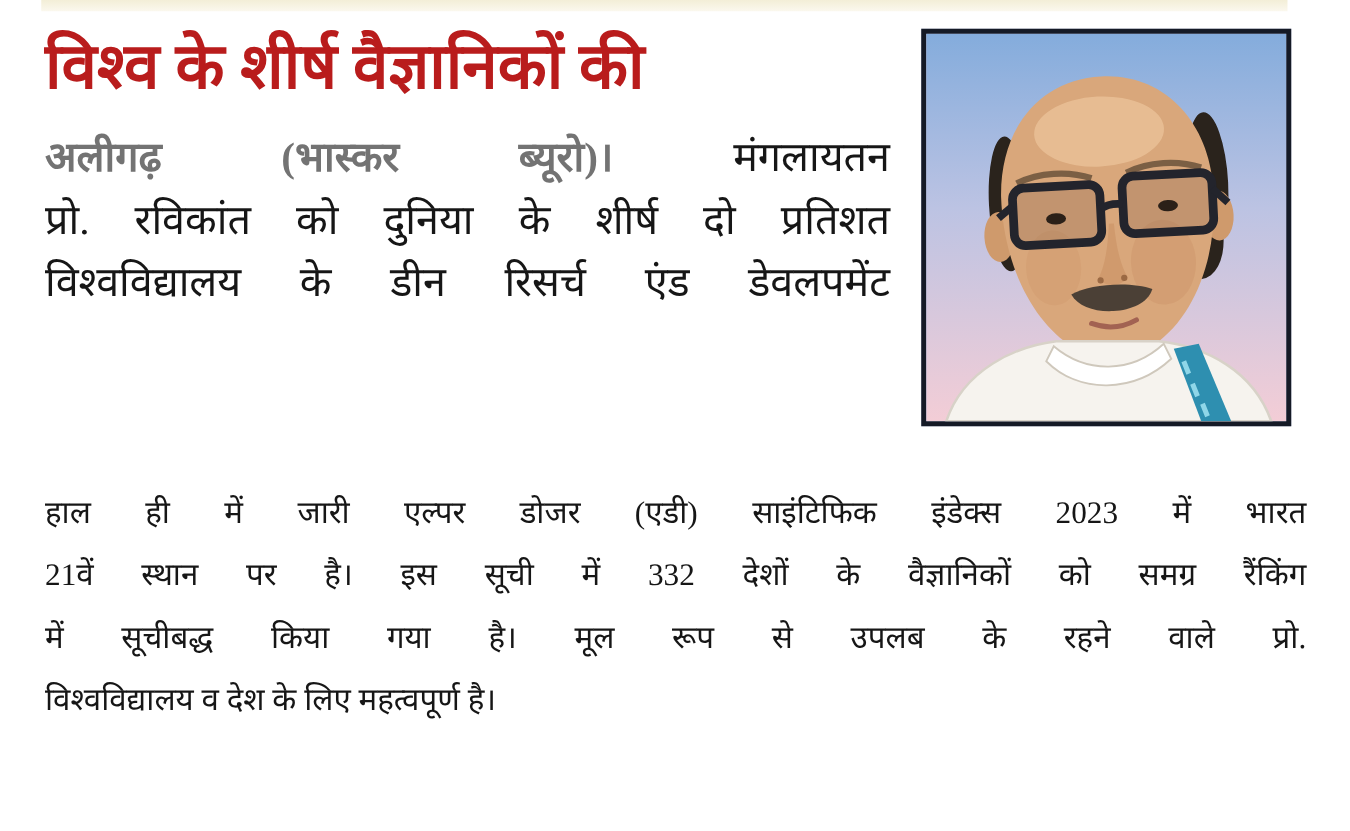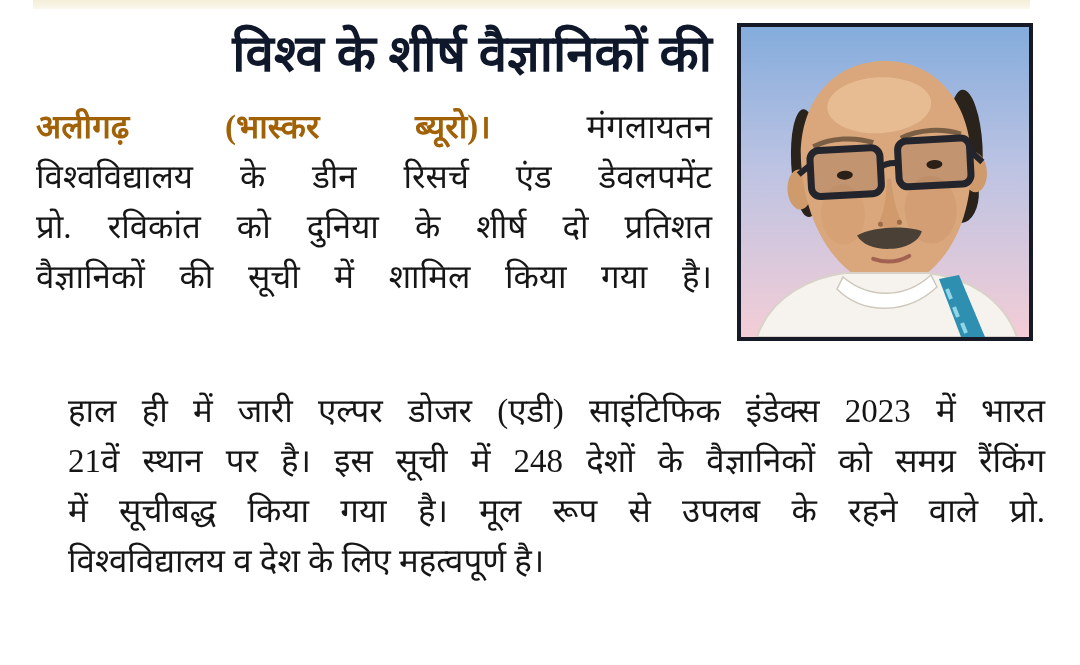--- a/index.html
+++ b/index.html
@@ -8,56 +8,55 @@
     background:#ffffff;overflow:hidden;
     font-family:"Liberation Serif","DejaVu Serif",serif;
     color:#141414;
   }
   .top-strip{
     position:absolute;left:33px;top:0;width:997px;height:9px;
     background:linear-gradient(#f3eed7,#fbf8ee);
   }
   
   .col-left{position:absolute;left:36px;top:16px;width:676px;}
-  .headline{margin:0 0 10px 0;text-align:right;font-weight:bold;color:#0f172a;}
+  .headline{margin:0 0 10px 0;text-align:left;font-weight:bold;color:#b91c1c;}
   .headline .hl{display:block;font-size:51px;line-height:76px;white-space:nowrap;}
   .bline{
     font-size:33px;line-height:50px;white-space:nowrap;color:#161616;
   }
   .jline{
     white-space:normal;text-align:justify;text-align-last:justify;
     height:50px;overflow:visible;
   }
-  .dateline{font-weight:bold;color:#a16207;}
+  .dateline{font-weight:bold;color:#737373;}
   
   .photo{
     position:absolute;left:737px;top:23px;width:296px;height:318px;
     box-sizing:border-box;border:4px solid #151a26;background:#bcc3e3;
   }
   .photo svg{display:block;width:100%;height:100%;}
   
   .col-full{position:absolute;left:36px;top:386px;width:1009px;}
-  .col-full .bline{font-size:33px;margin-left:32px;}
+  .col-full .bline{font-size:25px;}
   .leftline{text-align:left;text-align-last:left;}
 </style>
 </head>
 <body>
 
 <div class="page">
 
   <div class="top-strip"></div>
 
   <div class="col-left">
     <h1 class="headline">
       <span class="hl">विश्व के शीर्ष वैज्ञानिकों की</span>
     </h1>
     <div class="bline jline"><b class="dateline">अलीगढ़ (भास्कर ब्यूरो)।</b> <span>मंगलायतन</span></div>
+    <div class="bline jline">प्रो. रविकांत को दुनिया के शीर्ष दो प्रतिशत</div>
     <div class="bline jline">विश्वविद्यालय के डीन रिसर्च एंड डेवलपमेंट</div>
-    <div class="bline jline">प्रो. रविकांत को दुनिया के शीर्ष दो प्रतिशत</div>
-    <div class="bline jline">वैज्ञानिकों की सूची में शामिल किया गया है।</div>
   </div>
 
   <div class="photo">
     <svg viewBox="0 0 288 310" preserveAspectRatio="none">
       <defs>
         <linearGradient id="pbg" x1="0" y1="0" x2="0" y2="1">
           <stop offset="0" stop-color="#84acdc"></stop>
           <stop offset="0.45" stop-color="#bcc3e3"></stop>
           <stop offset="1" stop-color="#f3cdd6"></stop>
         </linearGradient>
@@ -108,18 +107,18 @@
       <path d="M16,310 C30,268 72,250 104,246 L186,246 C224,250 262,270 276,310 Z" fill="#f6f3ee" stroke="#d8d2c8" stroke-width="2"></path>
       <path d="M102,250 C128,272 164,272 190,248 L196,260 C166,288 122,288 96,262 Z" fill="#ffffff" stroke="#cfc8bc" stroke-width="1.5"></path>
 
       <path d="M198,252 L220,310 L244,310 L218,248 Z" fill="#2e8fb0"></path>
       <path d="M206,262 L210,272 M213,280 L217,290 M221,296 L225,306" stroke="#8fd6e8" stroke-width="4" fill="none"></path>
     </svg>
   </div>
 
   <div class="col-full">
     <div class="bline jline">हाल ही में जारी एल्पर डोजर (एडी) साइंटिफिक इंडेक्स 2023 में भारत</div>
-    <div class="bline jline">21वें स्थान पर है। इस सूची में 248 देशों के वैज्ञानिकों को समग्र रैंकिंग</div>
+    <div class="bline jline">21वें स्थान पर है। इस सूची में 332 देशों के वैज्ञानिकों को समग्र रैंकिंग</div>
     <div class="bline jline">में सूचीबद्ध किया गया है। मूल रूप से उपलब के रहने वाले प्रो.</div>
     <div class="bline leftline">विश्वविद्यालय व देश के लिए महत्वपूर्ण है।</div>
   </div>
 
 </div>
 
 </body></html>

